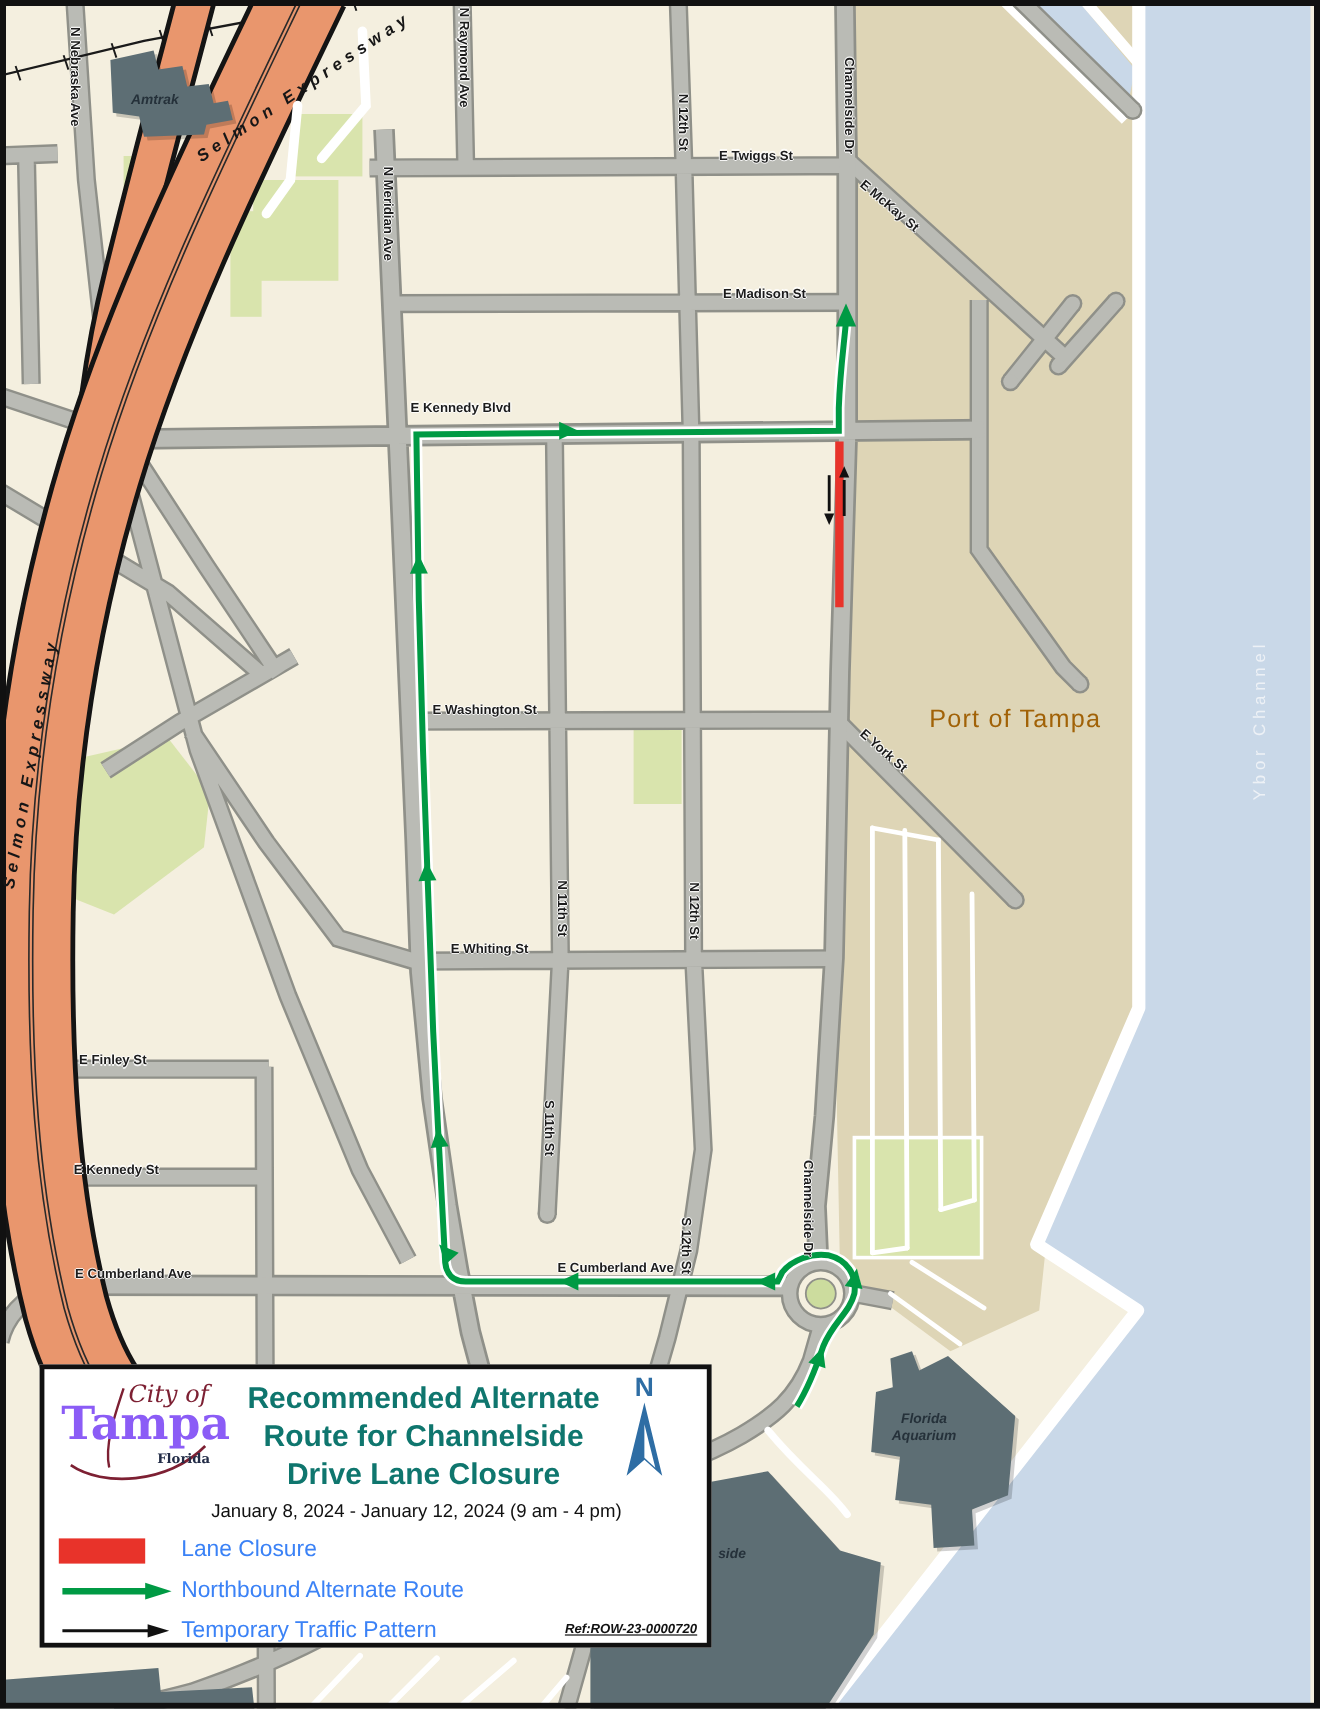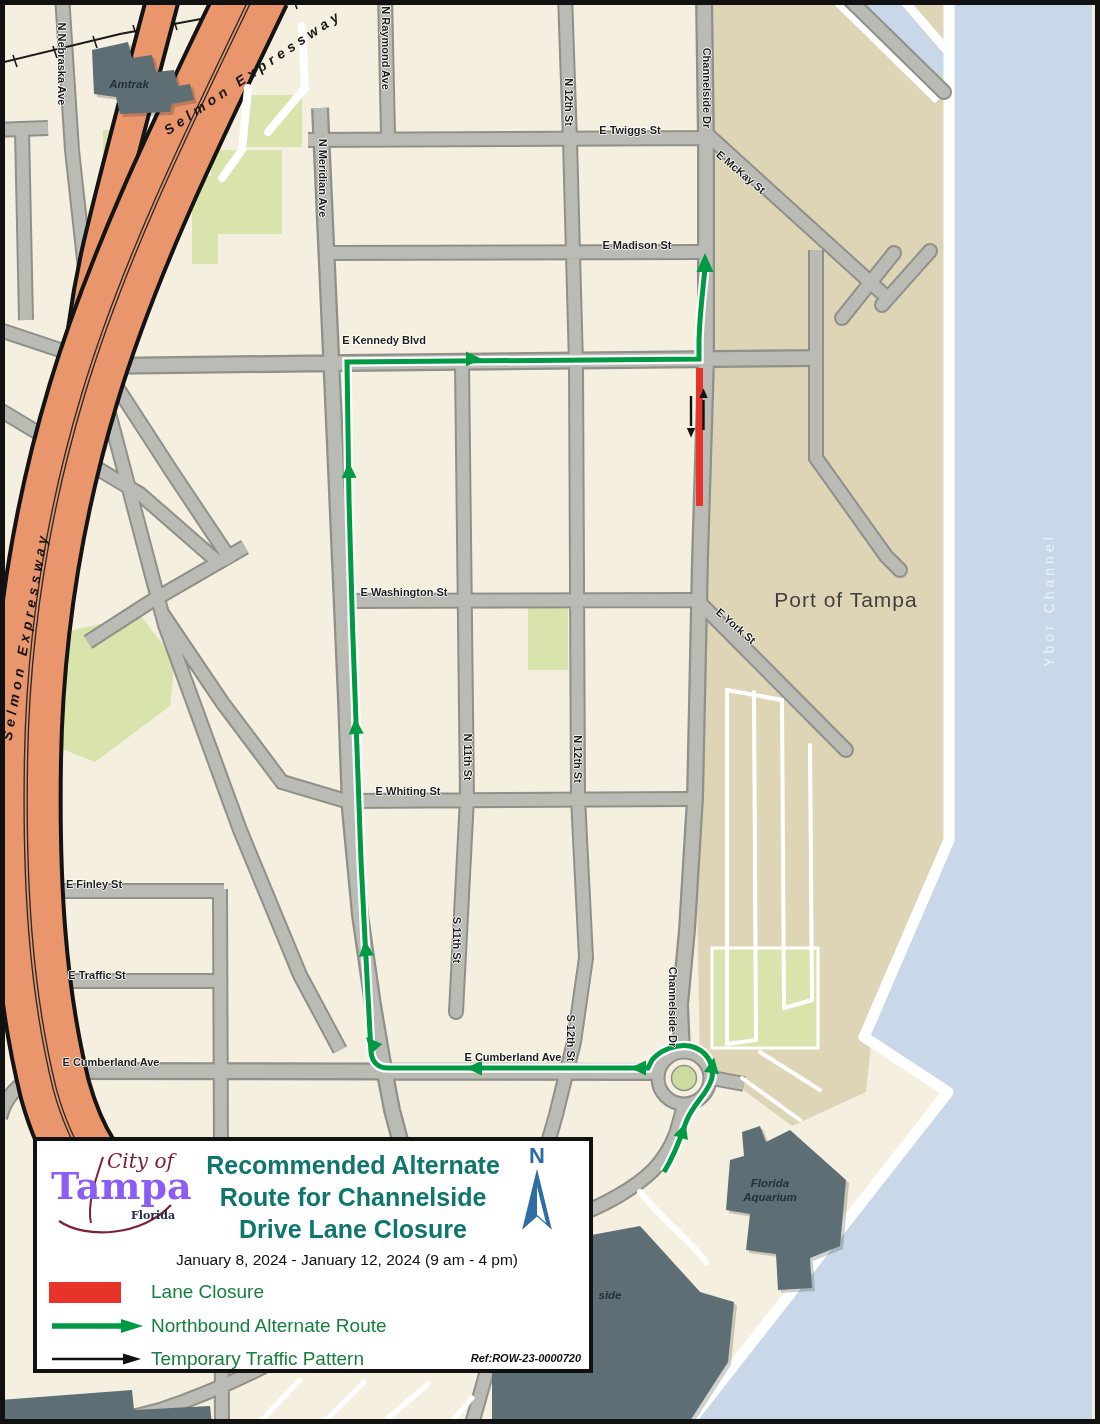--- a/index.html
+++ b/index.html
@@ -4,37 +4,37 @@
 <style>
   html,body{margin:0;padding:0;background:#fff;}
   .page{position:relative;width:1100px;height:1424px;background:#f4efdf;overflow:hidden;
         font-family:"Liberation Sans",sans-serif;}
   .page svg.map{position:absolute;left:0;top:0;}
   
   .lbl{position:absolute;font:600 11px "Liberation Sans",sans-serif;color:#1c1c1c;
        white-space:nowrap;transform-origin:center;
        text-shadow:1px 0 0 rgba(255,255,255,.85),-1px 0 0 rgba(255,255,255,.85),
                    0 1px 0 rgba(255,255,255,.85),0 -1px 0 rgba(255,255,255,.85);}
-  .lbl-port{font:400 21px "Liberation Sans",sans-serif;color:#404040;letter-spacing:1px;text-shadow:none;}
+  .lbl-port{font:400 21px "Liberation Sans",sans-serif;color:#a16207;letter-spacing:1px;text-shadow:none;}
   .lbl-water{font:400 14px "Liberation Sans",sans-serif;color:#edf1f6;letter-spacing:4px;text-shadow:none;}
   .lbl-bld{font:italic 700 11.5px "Liberation Sans",sans-serif;color:#25313a;text-shadow:none;}
   .lbl-expwy{font:italic 700 14px "Liberation Sans",sans-serif;color:#161616;letter-spacing:4.5px;text-shadow:none;}
   
   .legend{position:absolute;left:33px;top:1137px;width:560px;height:236px;background:#fff;
           border:4px solid #111;box-sizing:border-box;}
   .legend-title{position:absolute;left:128px;top:8px;width:376px;text-align:center;
                 font-weight:700;font-size:25px;line-height:32px;color:#0f766e;}
   .legend-date{position:absolute;left:90px;top:110px;width:440px;text-align:center;
                font-weight:500;font-size:15.5px;color:#111;}
   .legend-row{position:absolute;left:12px;height:26px;display:flex;align-items:center;}
   .legend-row .icon-cell{width:96px;display:flex;justify-content:flex-start;align-items:center;}
-  .legend-row .row-label{font-size:19px;font-weight:500;color:#15803d;margin-left:6px;}
+  .legend-row .row-label{font-size:19px;font-weight:500;color:#3b82f6;margin-left:6px;}
   .swatch-red{width:72px;height:21px;background:#e8332a;}
   .legend-ref{position:absolute;right:8px;bottom:5px;font-style:italic;font-weight:700;
-              font-size:11px;color:#111;}
+              font-size:11px;color:#111;text-decoration:underline;}
   .north{position:absolute;right:24px;top:4px;width:56px;text-align:center;}
   .north .n-letter{font-weight:700;font-size:22px;color:#2e6da4;line-height:22px;}
   .logo{position:absolute;left:8px;top:6px;width:140px;height:100px;}
   .logo-top{position:absolute;left:62px;top:2px;font-family:"DejaVu Serif",serif;font-style:italic;
             font-size:20px;color:#7d2033;}
   .logo-main{position:absolute;left:6px;top:16px;font-family:"DejaVu Serif",serif;font-weight:700;
              font-size:38px;color:#8b5cf6;}
   .logo-sub{position:absolute;left:86px;top:62px;font-family:"DejaVu Serif",serif;font-weight:700;
             font-size:11px;color:#232c47;}
   .logo svg{position:absolute;left:0;top:0;}
@@ -253,21 +253,21 @@
   <div class="lbl" style="left:323px;top:178px;transform:translate(-50%,-50%) rotate(90deg)">N Meridian Ave</div>
   <div class="lbl" style="left:569px;top:102px;transform:translate(-50%,-50%) rotate(90deg)">N 12th St</div>
   <div class="lbl" style="left:707px;top:88px;transform:translate(-50%,-50%) rotate(90deg)">Channelside Dr</div>
   <div class="lbl" style="left:630px;top:130px;transform:translate(-50%,-50%)">E Twiggs St</div>
   <div class="lbl" style="left:741px;top:172px;transform:translate(-50%,-50%) rotate(40deg)">E McKay St</div>
   <div class="lbl" style="left:637px;top:245px;transform:translate(-50%,-50%)">E Madison St</div>
   <div class="lbl" style="left:384px;top:340px;transform:translate(-50%,-50%)">E Kennedy Blvd</div>
   <div class="lbl" style="left:404px;top:592px;transform:translate(-50%,-50%)">E Washington St</div>
   <div class="lbl" style="left:408px;top:791px;transform:translate(-50%,-50%)">E Whiting St</div>
   <div class="lbl" style="left:94px;top:884px;transform:translate(-50%,-50%)">E Finley St</div>
-  <div class="lbl" style="left:97px;top:975px;transform:translate(-50%,-50%)">E Traffic St</div>
+  <div class="lbl" style="left:97px;top:975px;transform:translate(-50%,-50%)">E Kennedy St</div>
   <div class="lbl" style="left:111px;top:1062px;transform:translate(-50%,-50%)">E Cumberland Ave</div>
   <div class="lbl" style="left:513px;top:1057px;transform:translate(-50%,-50%)">E Cumberland Ave</div>
   <div class="lbl" style="left:468px;top:757px;transform:translate(-50%,-50%) rotate(90deg)">N 11th St</div>
   <div class="lbl" style="left:578px;top:759px;transform:translate(-50%,-50%) rotate(90deg)">N 12th St</div>
   <div class="lbl" style="left:457px;top:940px;transform:translate(-50%,-50%) rotate(90deg)">S 11th St</div>
   <div class="lbl" style="left:571px;top:1038px;transform:translate(-50%,-50%) rotate(90deg)">S 12th St</div>
   <div class="lbl" style="left:673px;top:1007px;transform:translate(-50%,-50%) rotate(90deg)">Channelside Dr</div>
   <div class="lbl" style="left:736px;top:626px;transform:translate(-50%,-50%) rotate(41deg)">E York St</div>
   <div class="lbl lbl-port" style="left:846px;top:600px;transform:translate(-50%,-50%)">Port of Tampa</div>
   <div class="lbl lbl-water" style="left:1049px;top:600px;transform:translate(-50%,-50%) rotate(-90deg)">Ybor Channel</div>

